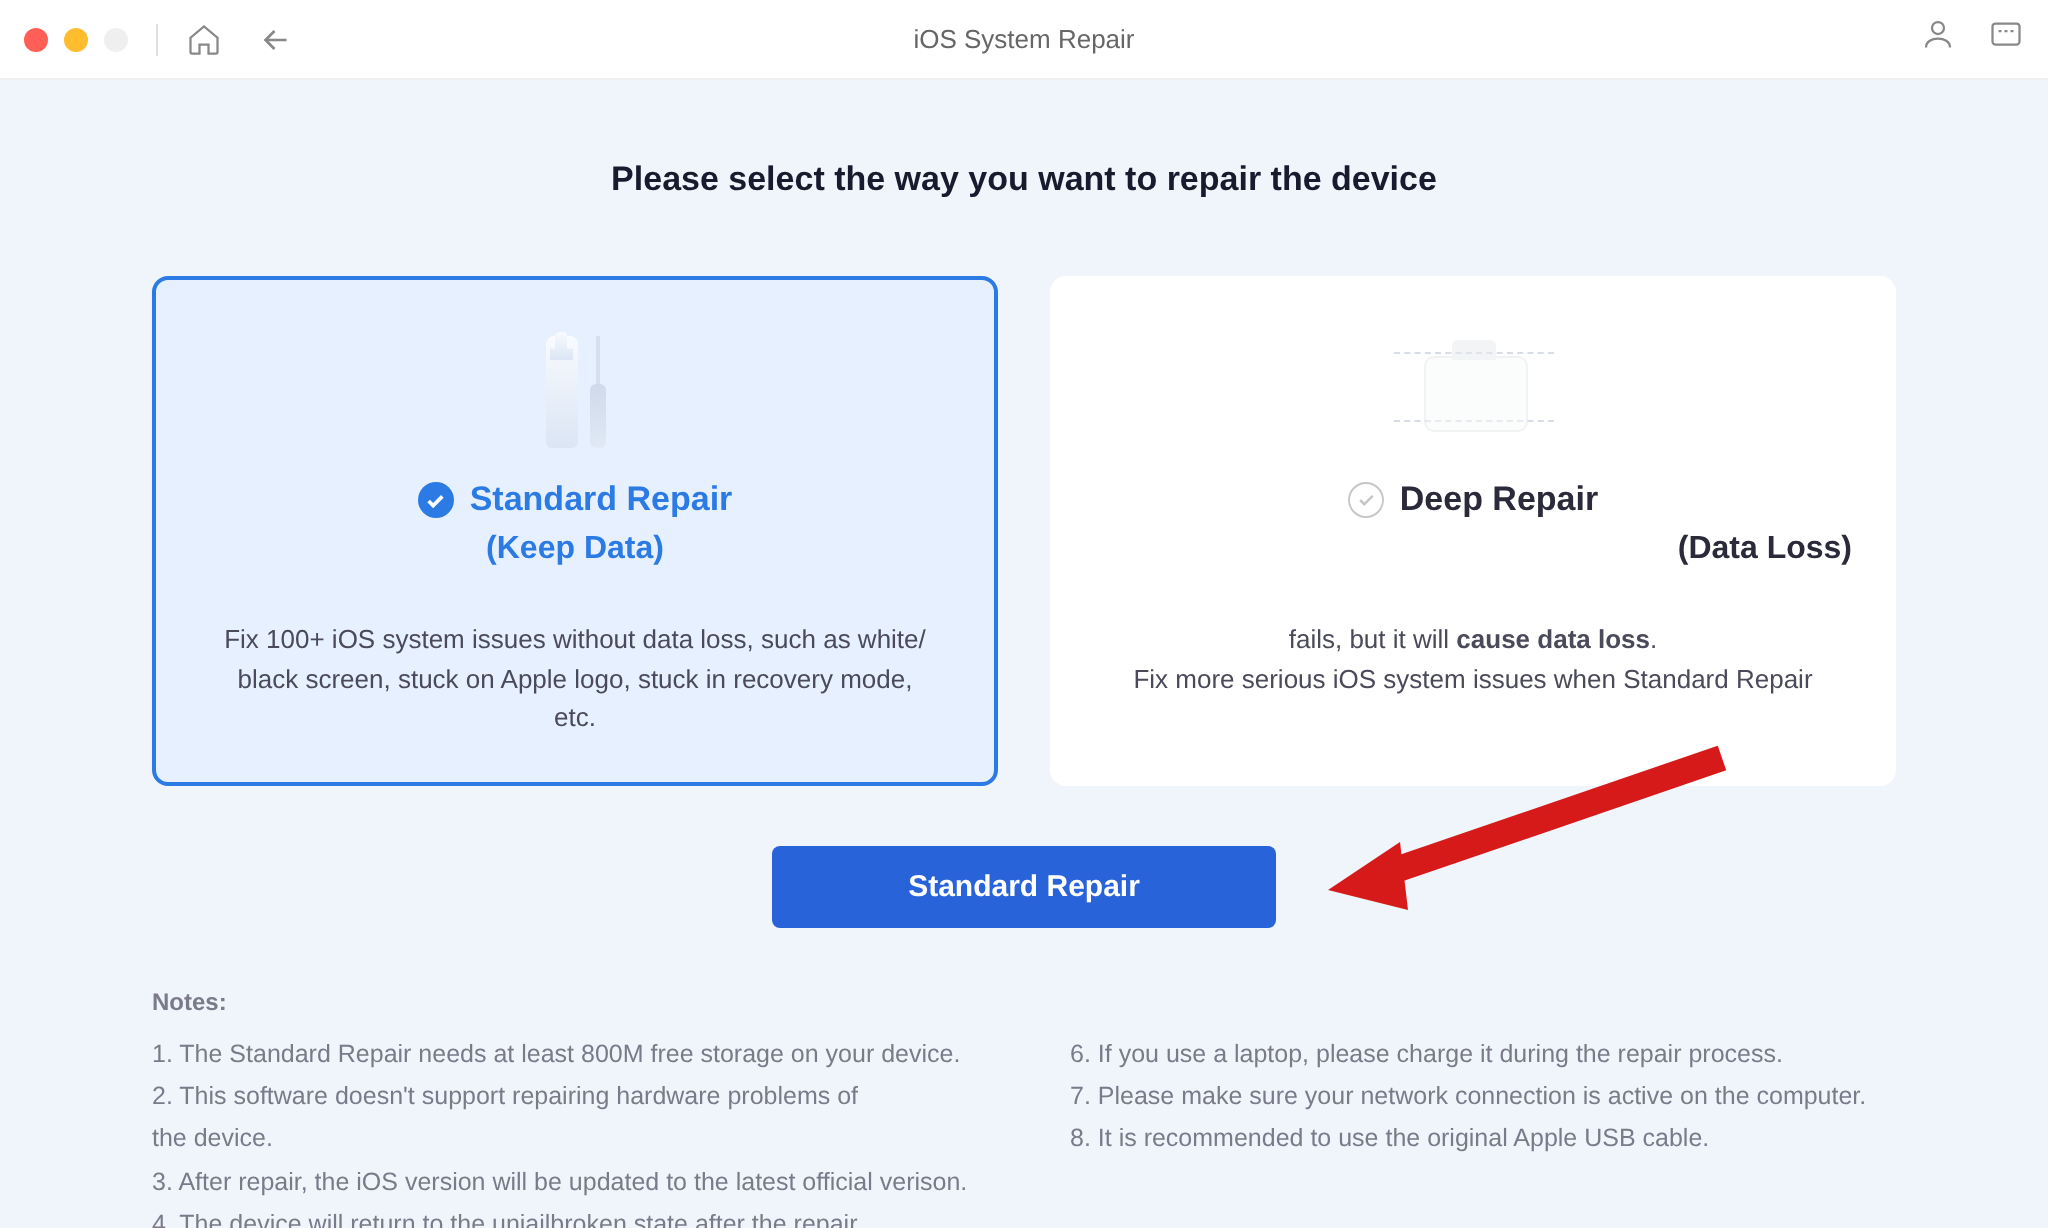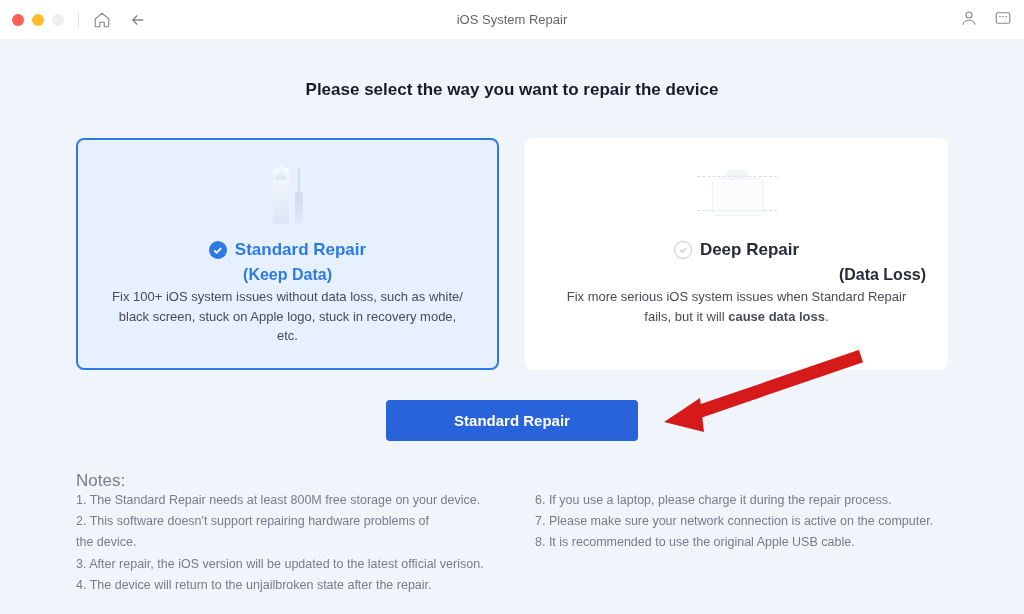--- a/index.html
+++ b/index.html
@@ -126,21 +126,21 @@
     }
     .card-title {
       font-size: 17px;
       font-weight: 700;
     }
     .card.selected .card-title { color: #2c7be5; }
     .card.unselected .card-title { color: #2a2a3a; }
     .card-subtitle {
       font-size: 16px;
       font-weight: 700;
-      margin-bottom: 3px;
+      margin-bottom: 26px;
     }
     .card.selected .card-subtitle { color: #2c7be5; }
     .card.unselected .card-subtitle { color: #2a2a3a; text-align: right; }
     .card-desc {
       font-size: 13px;
       line-height: 1.5;
       color: #4a4a5a;
     }
     .card-desc .bold { font-weight: 700; }
     .action-wrap {
@@ -163,22 +163,23 @@
       position: absolute;
       left: 580px;
       top: -50px;
       pointer-events: none;
     }
     .notes-section {
       color: #7a7a8a;
       font-size: 12.5px;
     }
     .notes-heading {
-      font-weight: 400;
-      font-size: 17px;
+      font-weight: 700;
+      margin-bottom: 10px;
+      font-size: 12px;
     }
     .notes-cols {
       display: flex;
       gap: 46px;
     }
     .notes-col {
       flex: 1;
     }
     .notes-col p {
       line-height: 1.55;
@@ -339,22 +340,22 @@
       <div class="card-title-row">
         <div class="check-icon inactive">
           <svg width="10" height="10" viewBox="0 0 24 24" fill="none" stroke="#c7c7c7" stroke-width="3">
             <path d="M5 12l5 5L20 7"></path>
           </svg>
         </div>
         <span class="card-title">Deep Repair</span>
       </div>
       <div class="card-subtitle">(Data Loss)</div>
       <div class="card-desc">
+        <div><span>fails, but it will </span><span class="bold">cause data loss</span>.</div>
         <div>Fix more serious iOS system issues when Standard Repair</div>
-        <div><span>fails, but it will </span><span class="bold">cause data loss</span>.</div>
       </div>
     </div>
   </div>
 
   <div class="action-wrap">
     <button class="action-btn">Standard Repair</button>
     <svg class="arrow-annotation" width="220" height="100" viewBox="0 0 220 100">
       <defs>
         <linearGradient id="arrowGrad" x1="0%" y1="0%" x2="100%" y2="0%">
           <stop offset="0%" stop-color="#d61a1a"></stop>

